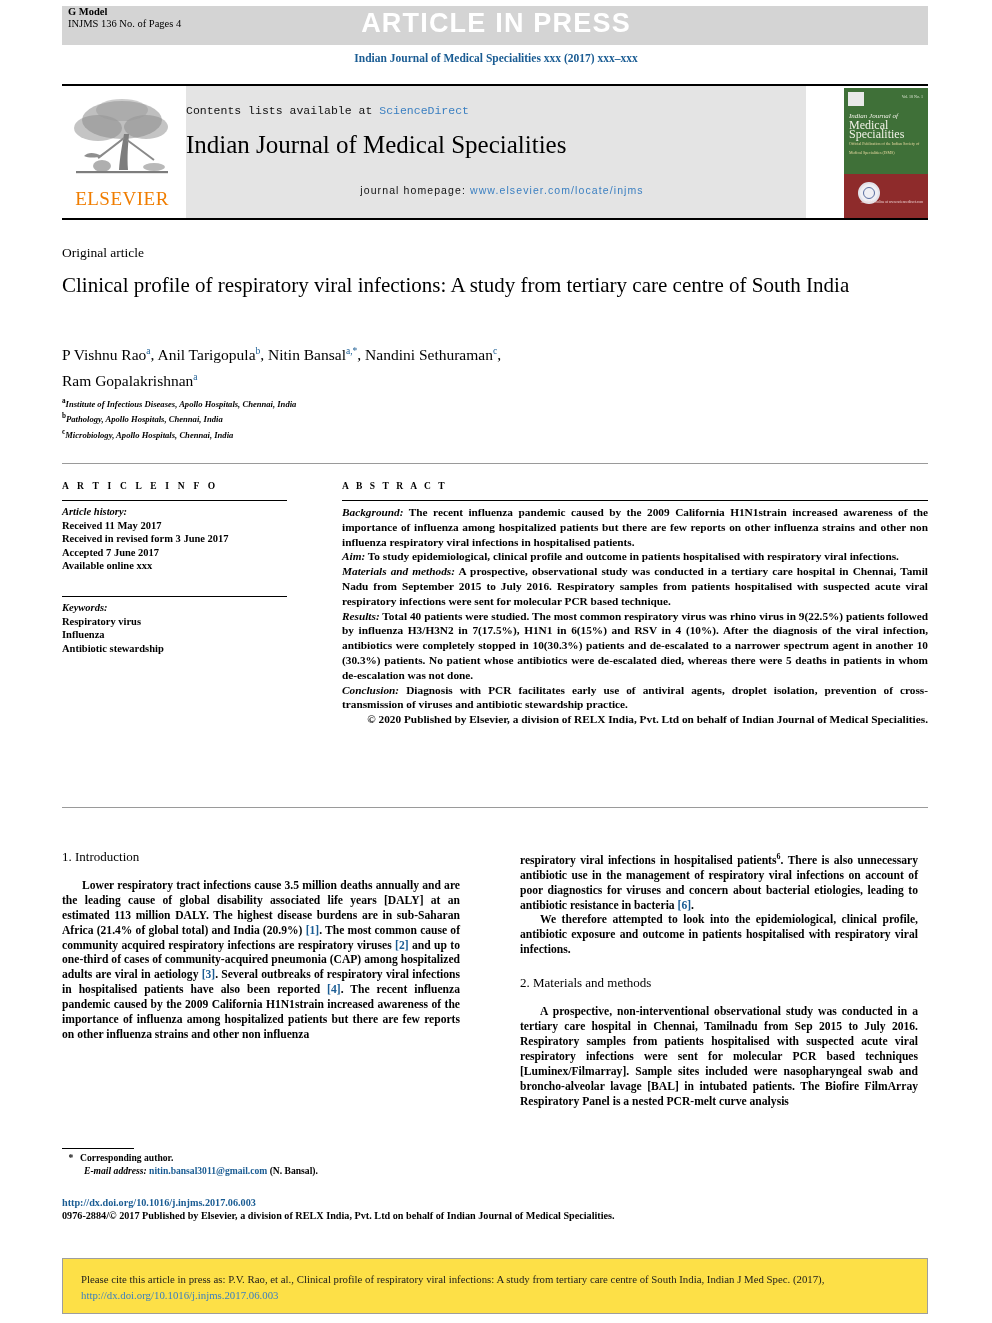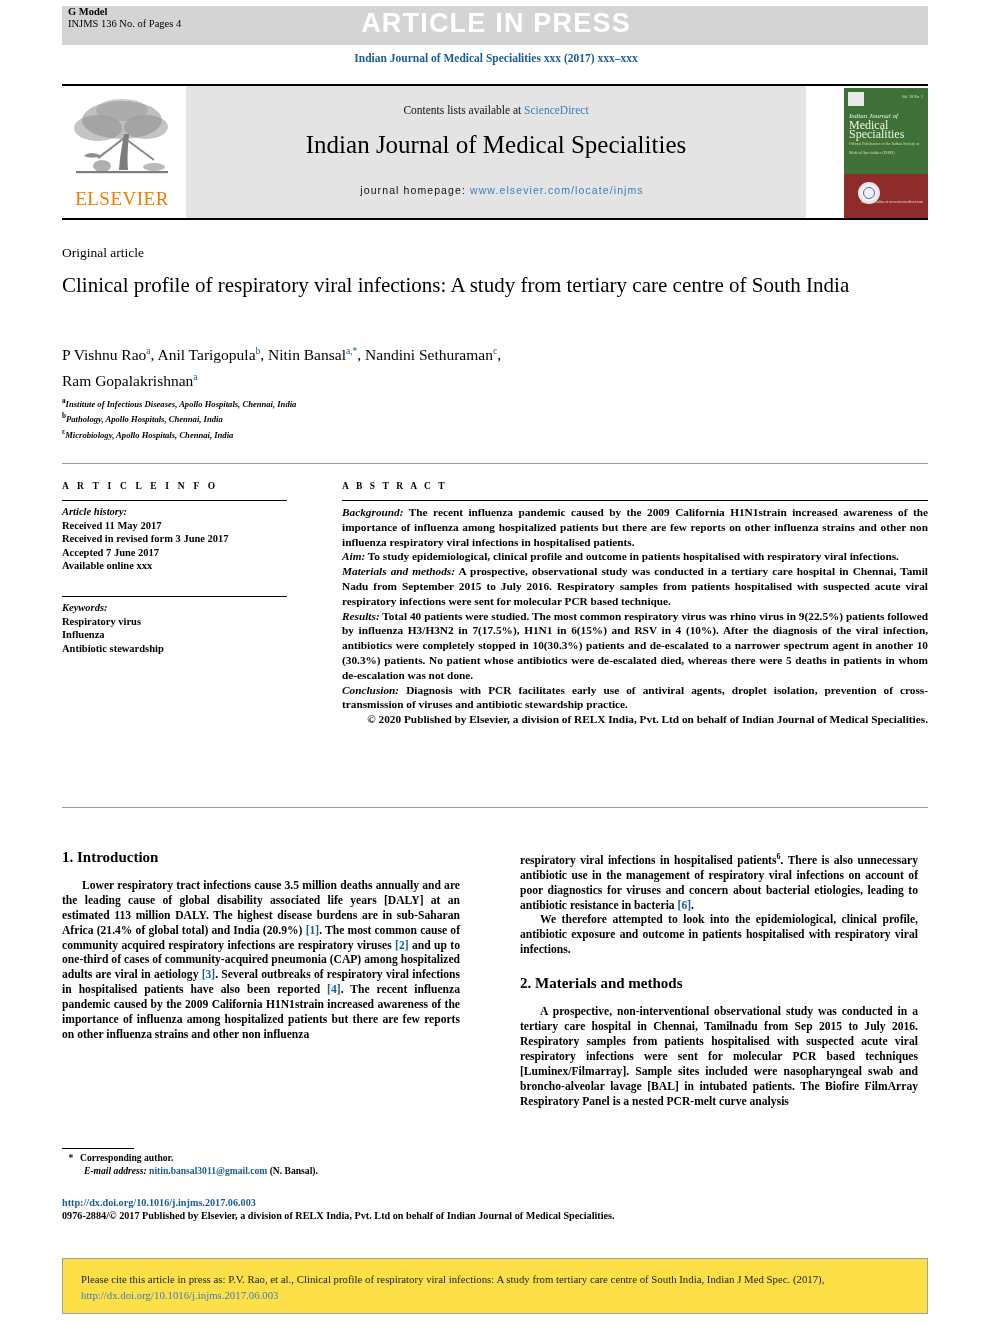--- a/index.html
+++ b/index.html
@@ -45,26 +45,26 @@
   .masthead {
     position: absolute; left: 62px; top: 84px; width: 866px; height: 136px;
     border-top: 2px solid #000; border-bottom: 2px solid #000;
     background: #fff;
   }
   .masthead-inner {
     position: absolute; left: 124px; top: 0px; width: 620px; height: 132px;
     background: #e4e4e4;
   }
   .contents-line {
-    position: absolute; top: 18px; left: 0; width: 620px; text-align: center;
-    font-family: Liberation Serif, serif; font-size: 11.5px; color: #111;
+    position: absolute; top: 18px; left: 0; width: 620px; 
+    font-family: Liberation Mono, monospace; font-size: 11.5px; color: #111;
   }
   .contents-line a { color: #3a7fc1; text-decoration: none; }
   .journal-title-big {
-    position: absolute; top: 45px; left: 0; width: 620px; text-align: center;
+    position: absolute; top: 45px; left: 0; width: 620px; text-align: left;
     font-family: "Liberation Serif", serif; font-size: 25px; color: #000;
   }
   .homepage-line {
     position: absolute; top: 98px; left: 0; width: 620px; text-align: center;
     font-family: "Liberation Sans", sans-serif; font-size: 10.5px;
     letter-spacing: 1.1px; color: #111; padding-left: 12px;
   }
   .homepage-line a { color: #3a7fc1; text-decoration: none; letter-spacing: 1.1px;}
 
   
@@ -183,21 +183,21 @@
 
   
   .col {
     position: absolute; top: 850px; width: 398px;
     font-family: "Liberation Serif", serif; font-size: 11.6px; line-height: 14.9px;
     text-align: justify; font-weight: bold;
   }
   .col-left { left: 62px; }
   .col-right { left: 520px; }
   .col h2 {
-    margin: 0 0 14px 0; font-size: 15px; font-weight: bold;
+    margin: 0 0 14px 0; font-size: 13px; font-weight: normal;
     font-family: "Liberation Serif", serif;
   }
   .col h2.spaced { margin-top: 18px; }
   .col p { margin: 0; text-indent: 20px; }
   .ref { color: #1a5c93; }
   .sup-ref { color: #000; font-size: 8px; vertical-align: super; }
 
   
   .fn-rule { position: absolute; left: 62px; top: 1148px; width: 72px; border-top: 1px solid #000; }
   .footnote {

